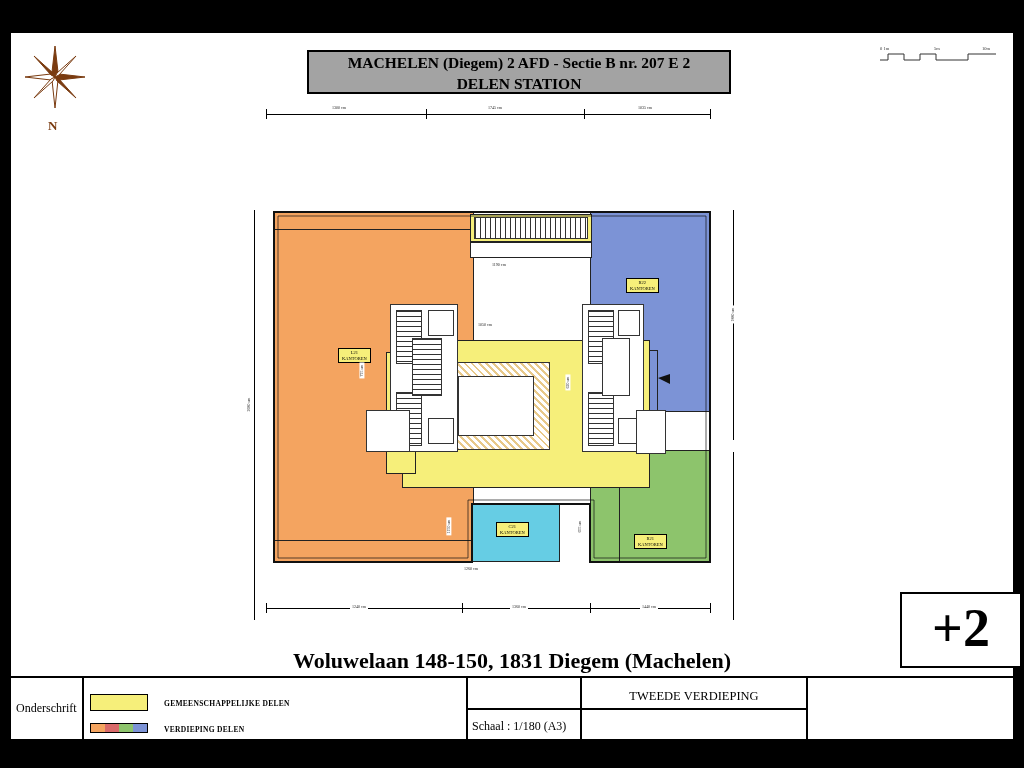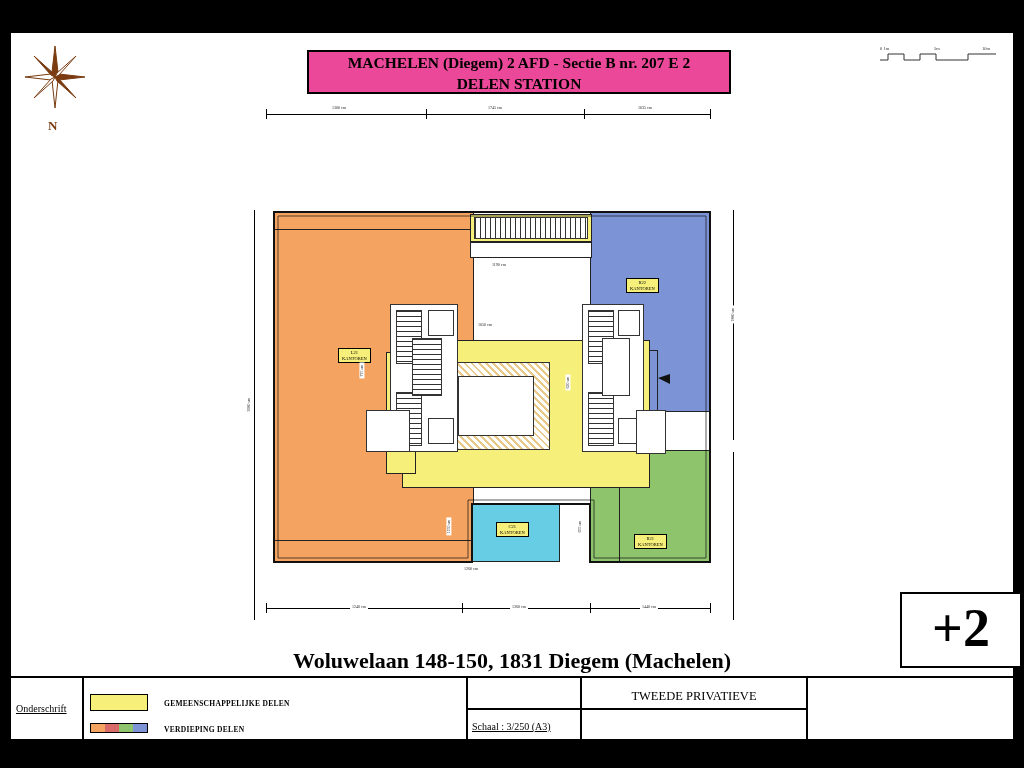--- a/index.html
+++ b/index.html
@@ -1,21 +1,21 @@
 <!DOCTYPE html>
 <html><head>
 <meta charset="utf-8">
 <style>
   html,body{margin:0;padding:0;background:#000;}
   body{width:1024px;height:768px;overflow:hidden;font-family:"Liberation Serif",serif;}
   #sheet{position:absolute;left:8px;top:30px;width:1008px;height:712px;background:#ffffff;border:2px solid #000;box-sizing:border-box;}
   .border-inner{position:absolute;left:0;top:0;right:0;bottom:0;border:1px solid #000;box-sizing:border-box;}
 
   
-  #title-box{position:absolute;left:297px;top:18px;width:424px;height:44px;border:2px solid #000;background:#ec4899;text-align:center;box-sizing:border-box;}
+  #title-box{position:absolute;left:297px;top:18px;width:424px;height:44px;border:2px solid #000;background:#a3a3a3;text-align:center;box-sizing:border-box;}
   #title-box .l1{font-size:15.5px;font-weight:bold;line-height:22px;white-space:nowrap;}
   #title-box .l2{font-size:15.5px;font-weight:bold;line-height:20px;}
 
   
   #compass{position:absolute;left:12px;top:10px;width:70px;height:100px;}
   #compass .n{position:absolute;left:26px;top:76px;font-size:13px;font-weight:bold;color:#7a3b10;}
 
   
   #scalebar{position:absolute;right:14px;top:14px;width:122px;height:26px;}
   #scalebar .lab{position:absolute;top:0;font-size:4.5px;color:#333;}
@@ -48,21 +48,21 @@
   
   #address{position:absolute;left:0;right:0;top:616px;text-align:center;font-size:22px;font-weight:bold;}
 
   
   #legend{position:absolute;left:0;bottom:0;width:1004px;height:64px;border-top:2px solid #000;box-sizing:border-box;}
   #legend .cell{position:absolute;box-sizing:border-box;}
   #legend .vline{position:absolute;top:0;bottom:0;width:2px;background:#000;}
   #legend .hline{position:absolute;height:2px;background:#000;}
   .sw{display:inline-block;width:56px;height:15px;border:1px solid #000;vertical-align:middle;}
   .legtext{font-size:7.5px;font-weight:bold;letter-spacing:.3px;}
-  .onderschrift{font-size:10px;text-decoration:underline;}
+  .onderschrift{font-size:12px;}
   .multi{display:inline-flex;border:1px solid #000;vertical-align:middle;}
   .multi span{width:14px;height:8px;display:block;}
 
   
   #floor-badge{position:absolute;right:-8px;top:560px;width:118px;height:72px;border:2px solid #000;background:#fff;
      font-size:54px;font-weight:bold;line-height:68px;text-align:center;overflow:hidden;}
 </style>
 </head>
 <body>
 
@@ -223,20 +223,20 @@
       <span class="multi">
         <span style="background:#f4a460"></span>
           <span style="background:#d96a6a"></span>
           <span style="background:#8dc46c"></span>
           <span style="background:#7c93d6"></span>
       </span>
       <span class="legtext" style="margin-left:12px;">VERDIEPING DELEN</span>
     </div>
 
     <div class="cell" style="left:462px;top:38px;">
-      <span class="onderschrift">Schaal : 3/250 (A3)</span>
+      <span class="onderschrift">Schaal : 1/180 (A3)</span>
     </div>
 
     <div class="cell" style="left:576px;top:8px;width:216px;text-align:center;">
-      <span style="font-size:12.5px;">TWEEDE PRIVATIEVE</span>
+      <span style="font-size:12.5px;">TWEEDE VERDIEPING</span>
     </div>
   </div>
 </div>
 
 </body></html>

